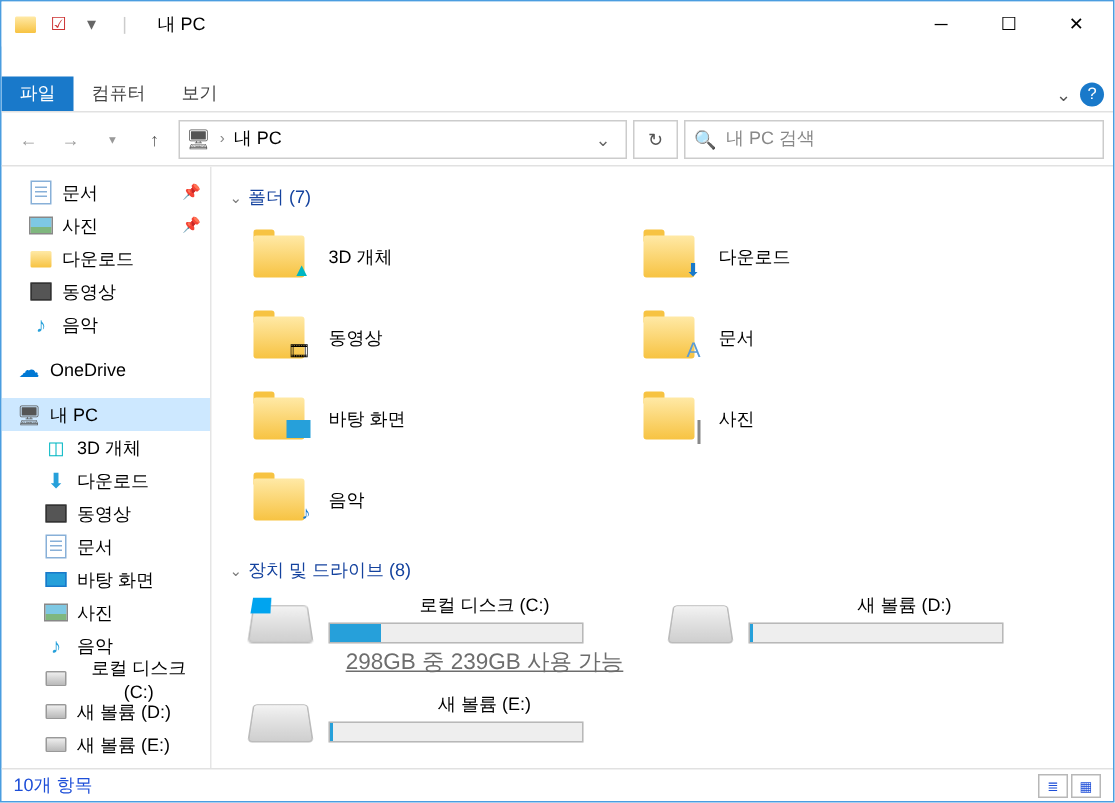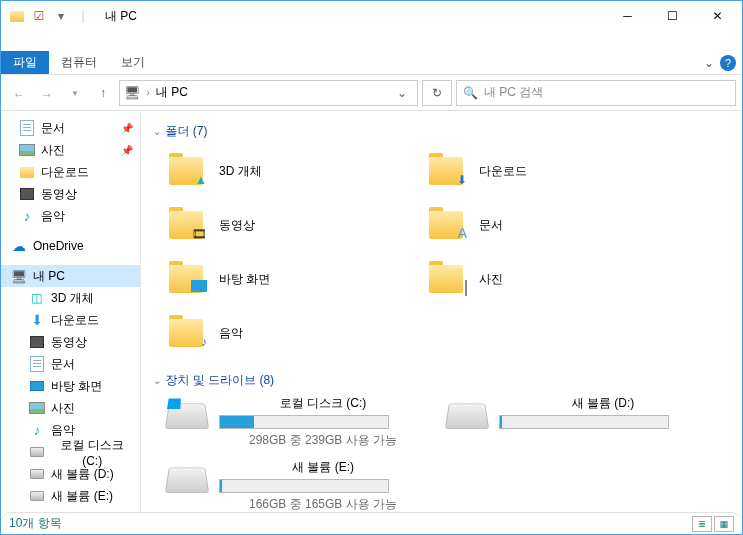--- a/index.html
+++ b/index.html
@@ -34,22 +34,22 @@
 .group-hdr .chev { color: #7a7a7a; font-size: 10px; }
 .folders-grid { display: grid; grid-template-columns: repeat(2, 220px); gap: 4px 40px; padding-left: 14px; margin-bottom: 14px; }
 .folder-item { display: flex; align-items: center; gap: 12px; height: 50px; }
 .drives-grid { display: grid; grid-template-columns: repeat(2, 260px); gap: 10px 20px; padding-left: 14px; }
 .drive-item { display: flex; gap: 12px; }
 .drive-icon { width: 40px; height: 40px; display: flex; align-items: center; justify-content: center; }
 .drive-body { flex: 1; }
 .drive-name { color: #000; margin-bottom: 3px; }
 .drive-bar { width: 170px; height: 14px; border: 1px solid #b8b8b8; background: #eee; margin-bottom: 3px; }
 .drive-fill { height: 100%; background: #26a0da; }
-.drive-sub { color: #6d6d6d; font-size: 12px; }
-.status { height: 22px; border-top: 1px solid #e1e1e1; display: flex; align-items: center; padding: 0 8px; color: #0f766e; border-radius: 10px; }
+.drive-sub { color: #6d6d6d; font-size: 15px; text-decoration: underline; }
+.status { height: 22px; border-top: 1px solid #e1e1e1; display: flex; align-items: center; padding: 0 8px; color: #1d4ed8; }
 .status .viewbtns { margin-left: auto; display: flex; gap: 2px; }
 .viewbtn { width: 20px; height: 16px; border: 1px solid #b8b8b8; display: flex; align-items: center; justify-content: center; font-size: 9px; }
 
 
 .fi { width: 40px; height: 36px; position: relative; }
 .fi-back { position: absolute; left: 2px; top: 4px; width: 34px; height: 28px; background: linear-gradient(#ffe9a6, #f7c342); border-radius: 2px; }
 .fi-tab { position: absolute; left: 2px; top: 0; width: 14px; height: 8px; background: #f7c342; border-radius: 2px 2px 0 0; }
 .fi-ov { position: absolute; right: 0; bottom: 0; font-size: 18px; }
 
 
@@ -325,21 +325,20 @@
         </div>
         <div class="drive-item">
           <div class="drive-icon">
             <div class="dsvg"></div>
           </div>
           <div class="drive-body">
             <div class="drive-name">새 볼륨 (E:)</div>
             <div class="drive-bar">
               <div class="drive-fill" style="width:1%"></div>
             </div>
-            <div class="drive-sub">166GB 중 165GB 사용 가능</div>
           </div>
         </div>
       </div>
   </div>
 </div>
 
 <div class="status">
   <span>10개 항목</span>
   <div class="viewbtns">
     <div class="viewbtn">≣</div>

